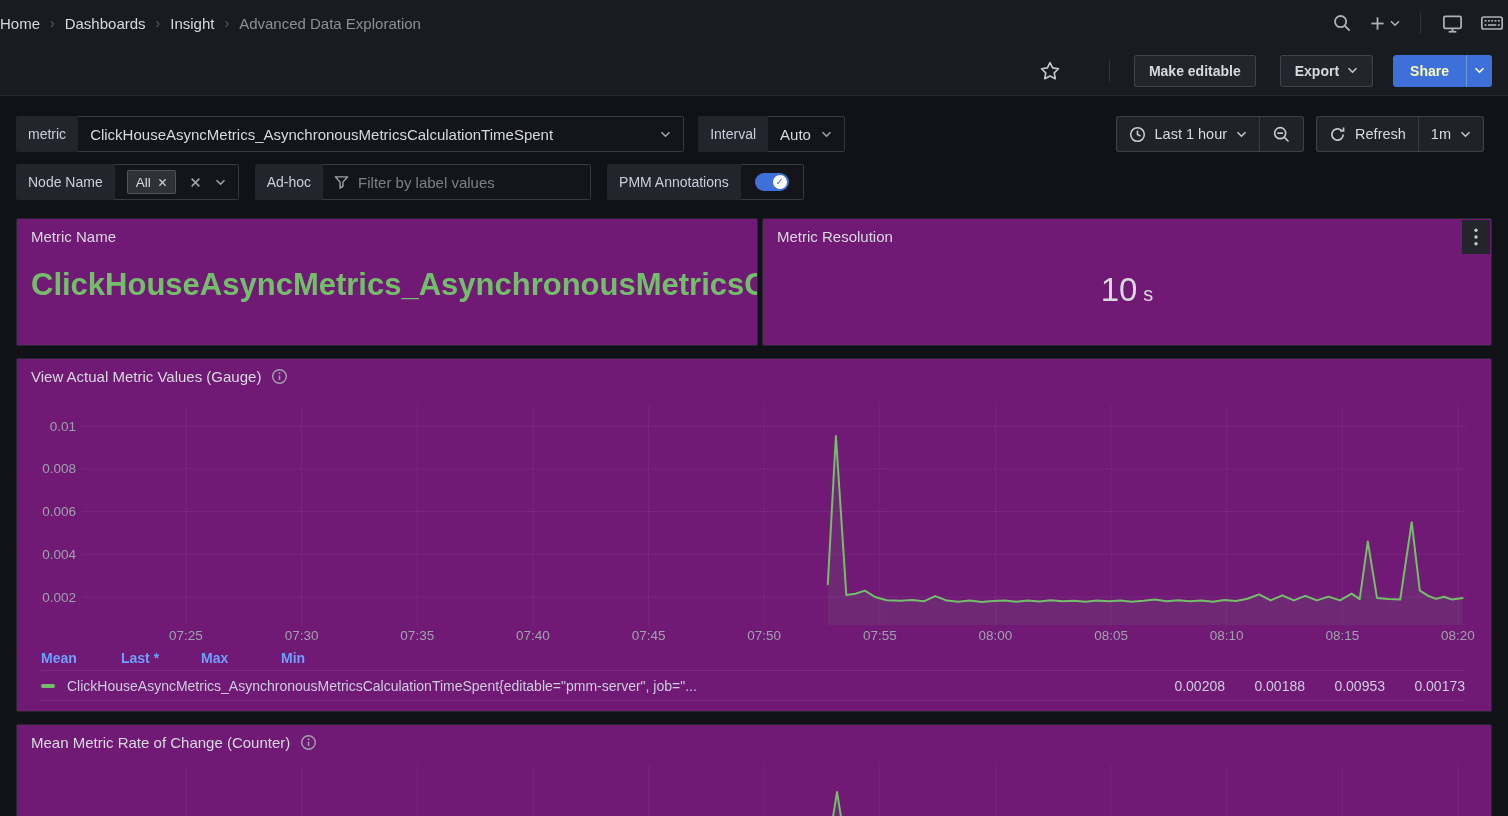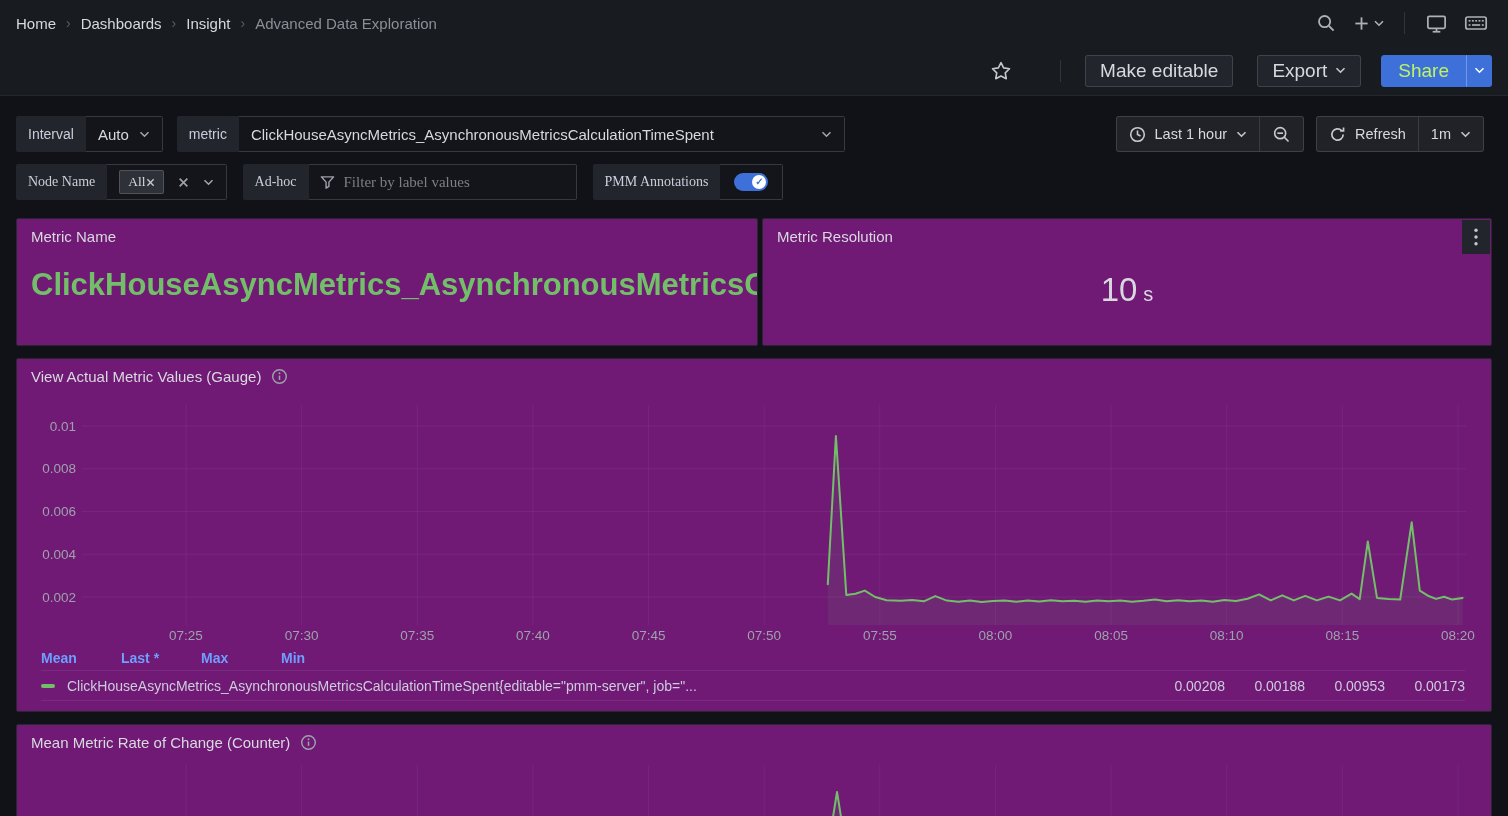--- a/index.html
+++ b/index.html
@@ -3,62 +3,62 @@
 <meta charset="utf-8">
 <style>
   * { margin:0; padding:0; box-sizing:border-box; }
   html,body { width:1508px; height:816px; overflow:hidden; background:#111217;
     font-family:"Liberation Sans","DejaVu Sans",sans-serif; color:#ccccdc; }
   .app { position:relative; width:1508px; height:816px; }
 
   
   .topnav { position:absolute; left:0; top:0; width:1508px; height:46px;
     background:#181b1f; display:flex; align-items:center; justify-content:space-between;
-    padding:0 16px; }
+    padding:0 0; }
   .crumbs { display:flex; align-items:center; gap:10px; font-size:15px; }
   .crumb { color:#d8d9df; cursor:pointer; }
   .crumb-sep { color:#5a5e66; font-size:14px; }
   .crumb-current { color:#8b8f98; }
   .nav-actions { display:flex; align-items:center; gap:8px; }
   .iconbtn { display:flex; align-items:center; justify-content:center; gap:4px;
     height:30px; min-width:30px; padding:0 4px; border-radius:4px; cursor:pointer; }
   .vdivider { width:1px; height:22px; background:rgba(204,204,220,0.15); margin:0 8px; }
 
   
   .toolbar { position:absolute; left:0; top:46px; width:1508px; height:50px;
     background:#181b1f; border-bottom:1px solid rgba(204,204,220,0.07);
     display:flex; align-items:center; justify-content:flex-end; padding:0 16px; gap:10px; }
   .btn { display:inline-flex; align-items:center; gap:8px; height:32px; padding:0 14px;
-    border-radius:3px; font-size:19px; font-weight:400; color:#d8d9df; cursor:pointer;
+    border-radius:3px; font-size:14px; font-weight:700; color:#d8d9df; cursor:pointer;
     background:#22252b; border:1px solid rgba(204,204,220,0.18); }
-  .btn-primary { background:#3d71d9; border:1px solid #3d71d9; color:#bef264; padding:0 16px;
+  .btn-primary { background:#3d71d9; border:1px solid #3d71d9; color:#fef9c3; padding:0 16px;
     border-radius:3px 0 0 3px; }
   .sharegroup { display:flex; align-items:stretch; }
   .share-caret { display:flex; align-items:center; justify-content:center; width:26px;
     background:#3d71d9; border-left:1px solid rgba(255,255,255,0.28);
     border-radius:0 3px 3px 0; cursor:pointer; }
 
   
   .filters-row1 { position:absolute; left:16px; top:116px; height:36px; display:flex; gap:14px; }
-  .filters-row2 { position:absolute; left:16px; top:164px; height:36px; display:flex; gap:16px;font-family:Liberation Serif, serif; }
+  .filters-row2 { position:absolute; left:16px; top:164px; height:36px; display:flex; gap:16px; }
   .ctl-group { display:flex; align-items:stretch; height:36px; border-radius:2px; overflow:hidden; }
   .ctl-label { display:flex; align-items:center; padding:0 12px; background:#22252b;
     font-size:14px; color:#ccccdc; white-space:nowrap; }
   .ctl-value { display:flex; align-items:center; gap:10px; padding:0 12px;
     background:#13151a; border:1px solid rgba(204,204,220,0.2); border-left:none;
     font-size:15px; color:#d8d9df; cursor:pointer; white-space:nowrap; }
   .metric-value { width:606px; justify-content:space-between; }
   .time-controls { position:absolute; top:116px; right:24px; height:36px; display:flex; gap:12px; }
   .tgroup { display:flex; align-items:stretch; height:36px;
     background:#202227; border:1px solid rgba(204,204,220,0.18); border-radius:3px; }
   .tseg { display:flex; align-items:center; gap:9px; padding:16px 12px; font-size:14.5px;
     font-weight:500; color:#d8d9df; cursor:pointer; }
   .tseg + .tseg { border-left:1px solid rgba(204,204,220,0.15); }
 
-  .chip { display:flex; align-items:center; padding:0 8px; height:24px;
+  .chip { display:flex; align-items:center; gap:7px; padding:0 8px; height:24px;
     background:#2e3138; border:1px solid rgba(204,204,220,0.22); border-radius:2px;
     font-size:13.5px; color:#d8d9df; cursor:pointer; }
   .adhoc-input { display:flex; align-items:center; gap:8px; padding:0 10px; width:268px;
     background:#13151a; border:1px solid rgba(204,204,220,0.2); border-left:none; }
   .adhoc-input input { flex:1; background:transparent; border:none; outline:none;
     font-size:15px; color:#d8d9df; font-family:inherit; }
   .adhoc-input input::placeholder { color:#7b7f87; }
   .toggle-box { display:flex; align-items:center; justify-content:center; padding:0 14px;
     background:#13151a; border:1px solid rgba(204,204,220,0.2); border-left:none; }
   .toggle { position:relative; width:34px; height:18px; border-radius:9px; background:#3d71d9; cursor:pointer; }
@@ -178,32 +178,32 @@
       <span class="share-caret">
         <svg width="11" height="7" viewBox="0 0 10 7">
             <path d="M1 1.2l4 4 4-4" fill="none" stroke="#ffffff" stroke-width="1.6"></path>
           </svg>
       </span>
     </div>
   </div>
 
   <div class="filters-row1">
     <div class="ctl-group">
+      <span class="ctl-label">metric</span>
+      <span class="ctl-value metric-value">
+        <span>ClickHouseAsyncMetrics_AsynchronousMetricsCalculationTimeSpent</span>
+        <svg width="11" height="7" viewBox="0 0 10 7">
+            <path d="M1 1.2l4 4 4-4" fill="none" stroke="#9da2ab" stroke-width="1.6"></path>
+          </svg>
+      </span>
+    </div>
+    <div class="ctl-group">
       <span class="ctl-label">Interval</span>
       <span class="ctl-value">
         <span>Auto</span>
-        <svg width="11" height="7" viewBox="0 0 10 7">
-            <path d="M1 1.2l4 4 4-4" fill="none" stroke="#9da2ab" stroke-width="1.6"></path>
-          </svg>
-      </span>
-    </div>
-    <div class="ctl-group">
-      <span class="ctl-label">metric</span>
-      <span class="ctl-value metric-value">
-        <span>ClickHouseAsyncMetrics_AsynchronousMetricsCalculationTimeSpent</span>
         <svg width="11" height="7" viewBox="0 0 10 7">
             <path d="M1 1.2l4 4 4-4" fill="none" stroke="#9da2ab" stroke-width="1.6"></path>
           </svg>
       </span>
     </div>
   </div>
 
   <div class="time-controls">
     <div class="tgroup">
       <span class="tseg">

